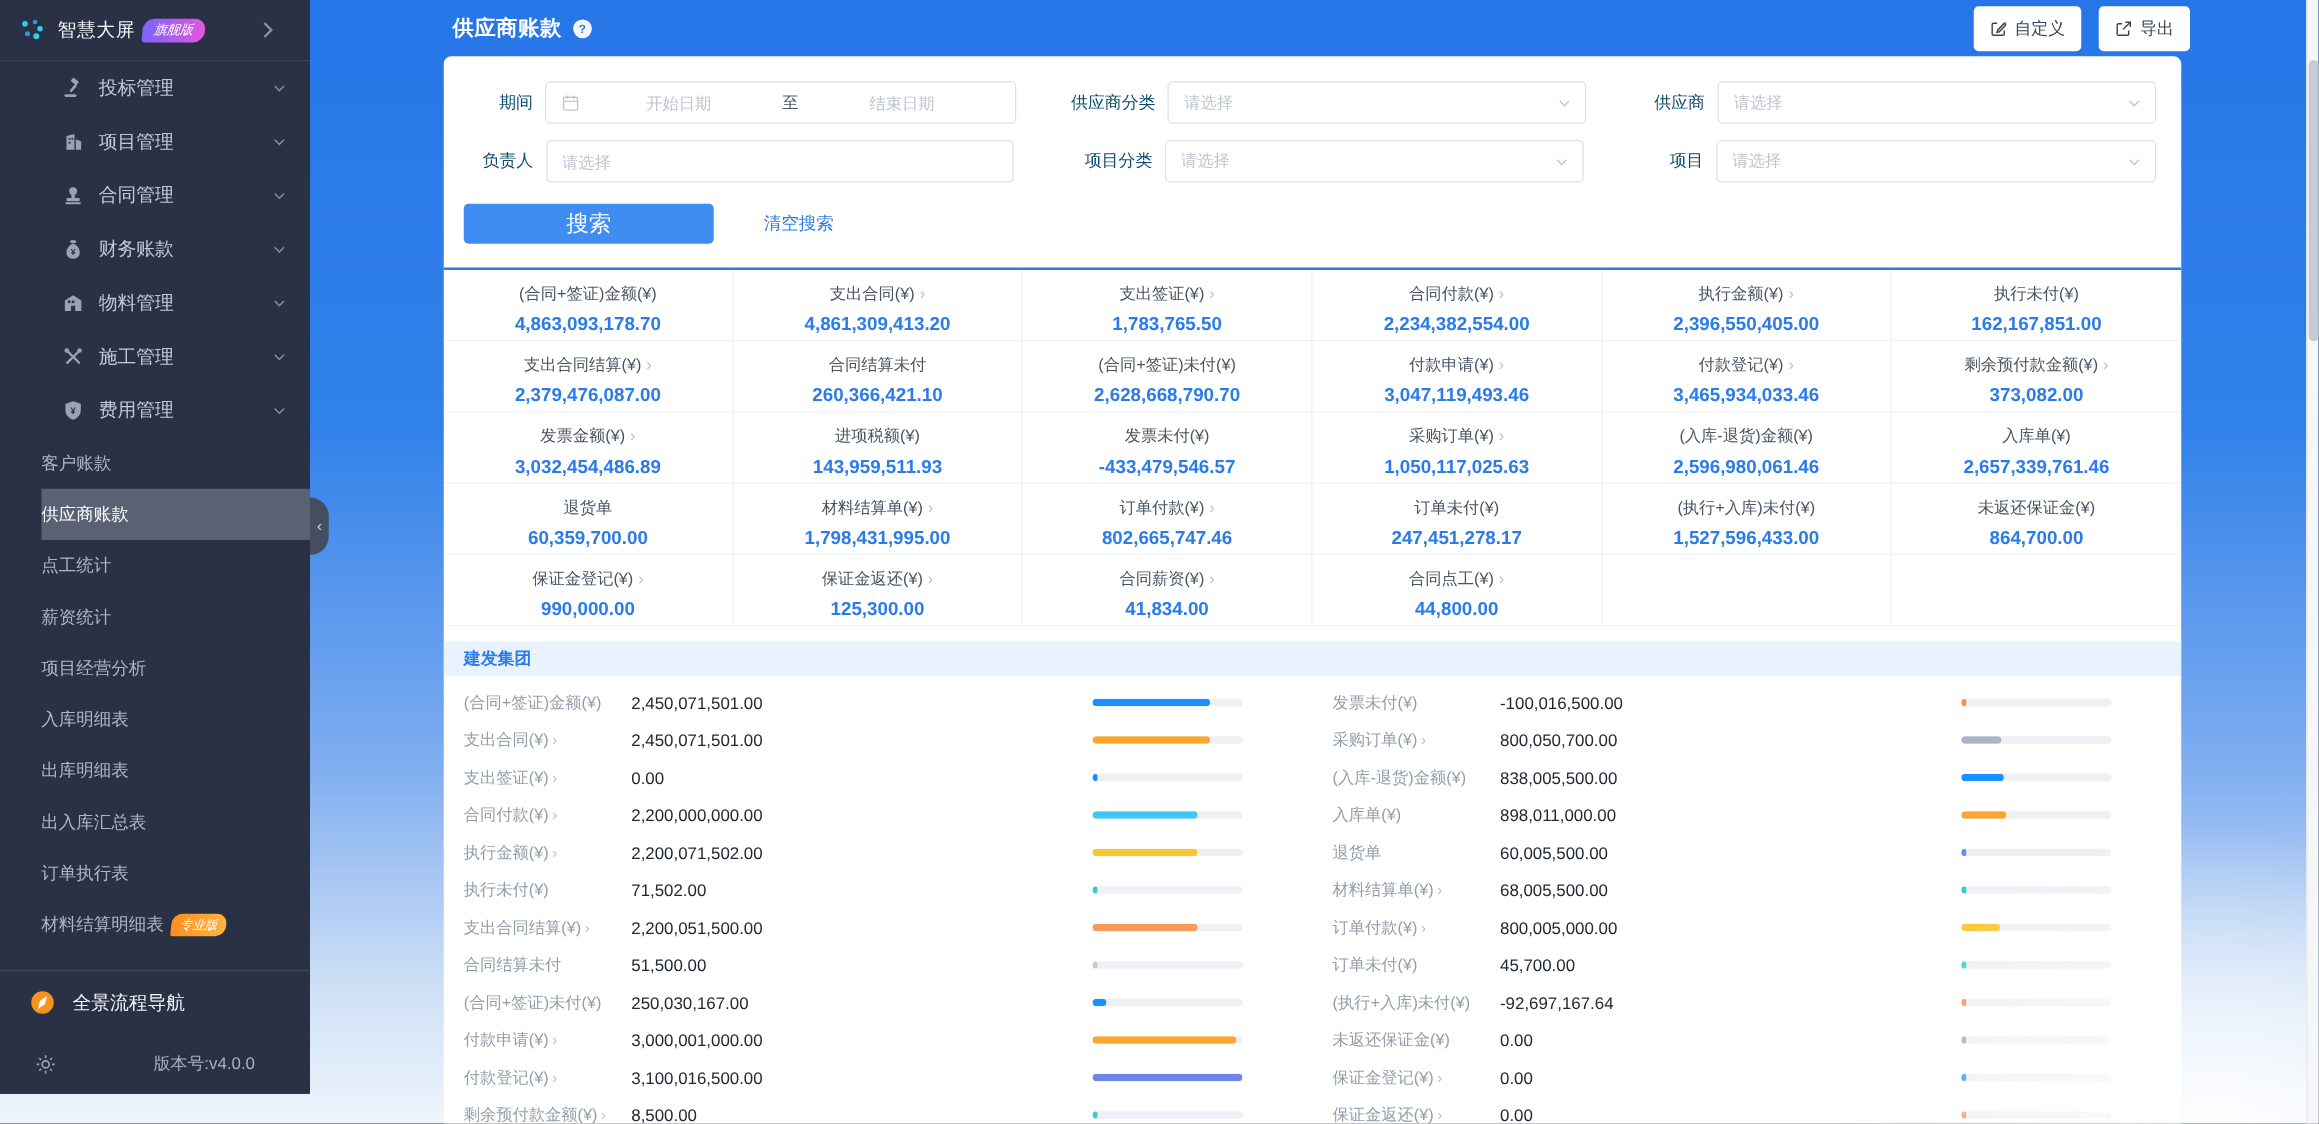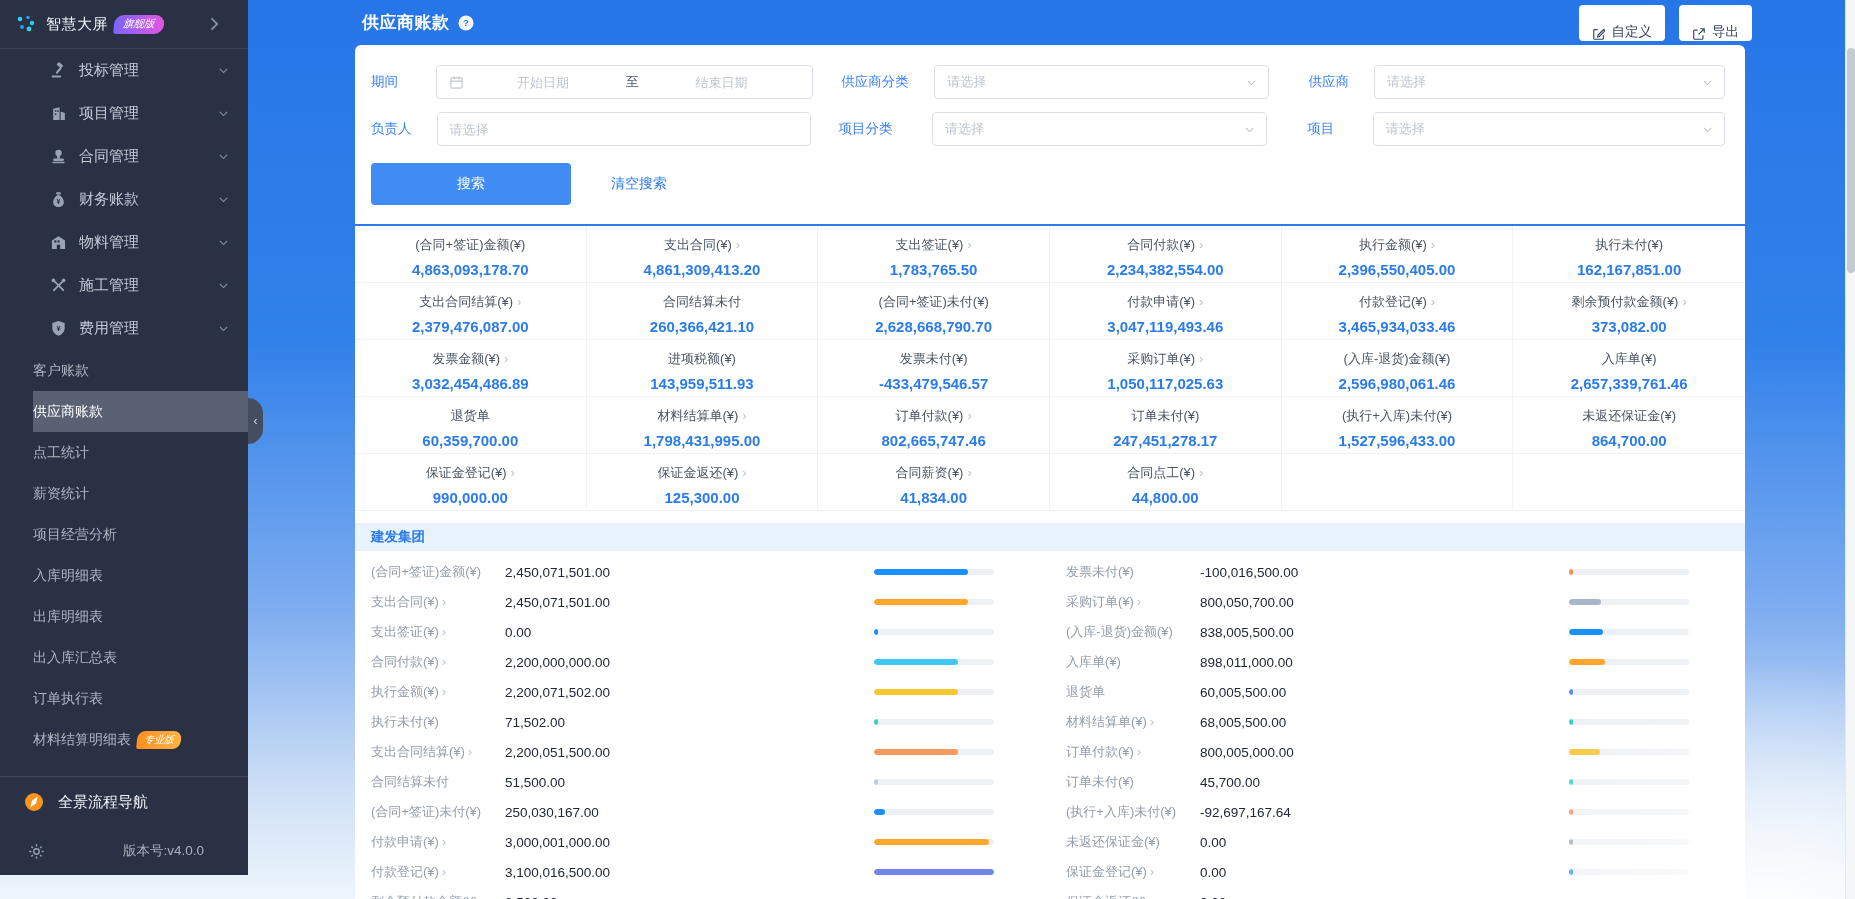--- a/index.html
+++ b/index.html
@@ -37,46 +37,46 @@
   .collapse-tab { position:absolute; left:248px; top:398px; width:15px; height:46px; background:#454e61;
     border-radius:0 23px 23px 0; color:#d6dbe3; display:flex; align-items:center; justify-content:center;
     font-size:12px; cursor:pointer; z-index:4; }
 
   
   .main { flex:1; position:relative; }
   .topbar { height:45px; display:flex; align-items:center; padding:0 103px 0 114px; }
   .page-title { font-size:17px; font-weight:bold; color:#ffffff; letter-spacing:.5px; }
   .help-icon { width:16px; height:16px; margin-left:8px; cursor:pointer; }
   .top-actions { margin-left:auto; display:flex; gap:14px; }
-  .top-btn { display:flex; align-items:flex-end; gap:6px; height:36px; padding:0 13px; background:#ffffff;
+  .top-btn { display:flex; align-items:center; gap:6px; height:36px; padding:0 13px; background:#ffffff;
     border:none; border-radius:4px; font-size:13.5px; color:#39445a; cursor:pointer; font-family:inherit; }
   .top-btn .icon { width:14px; height:14px; }
 
   .panel { margin-left:107px; width:1390px; height:854px; background:#ffffff; border-radius:6px 6px 0 0; overflow:hidden; }
 
   
   .filters { padding:20px 20px 0 16px; }
   .f-row { display:flex; align-items:center; margin-bottom:13px; }
-  .f-label { font-size:13.5px; color:#3b82f6; margin-right:10px; white-space:nowrap; }
+  .f-label { font-size:13.5px; color:#0c4a6e; text-align:right; margin-right:10px; white-space:nowrap; }
   .w1{ width:56px; } .w2{ width:84px; margin-left:28px; } .w3{ width:56px; margin-left:40px; }
   .box { height:34px; border:1px solid #dcdfe6; border-radius:4px; background:#fff; display:flex; align-items:center; }
   .date-box { width:377px; padding:0 12px; }
   .date-box .icon { width:15px; height:15px; color:#c0c6cf; flex:0 0 15px; }
   .date-input { flex:1; border:none; outline:none; text-align:center; font-size:13px; color:#333; font-family:inherit; min-width:0; }
   .date-input::placeholder { color:#bfc5ce; }
   .date-sep { font-size:13px; color:#515a6b; padding:0 4px; }
   .plain-input { width:377px; padding:0 12px; }
   .plain-input input { flex:1; border:none; outline:none; font-size:13px; color:#333; font-family:inherit; min-width:0; }
   .plain-input input::placeholder { color:#bfc5ce; }
   .sel { padding:0 10px 0 12px; cursor:pointer; }
   .sel-2 { width:338px; } .sel-3 { width:355px; }
   .sel-placeholder { flex:1; font-size:13px; color:#bfc5ce; }
   .sel-chevron { width:13px; height:13px; color:#c0c4cc; }
   .f-actions { display:flex; align-items:center; margin-top:17px; }
-  .search-btn { width:200px; height:42px; background:#3f8cf2; color:#fff; font-size:14px; border:none; border-radius:4px; cursor:pointer; font-family:inherit; }
+  .search-btn { width:200px; height:32px; background:#3f8cf2; color:#fff; font-size:18px; border:none; border-radius:4px; cursor:pointer; font-family:inherit; }
   .clear-link { margin-left:40px; font-size:14px; color:#2b7ce9; cursor:pointer; }
 
   
   .stats-grid { margin-top:19px; display:grid; grid-template-columns:repeat(6,1fr); border-top:2px solid #2b7ce9; }
   .s-cell { height:57px; border-right:1px solid #f0f2f6; border-bottom:1px solid #f0f2f6; text-align:center; padding-top:10px; }
   .s-cell:nth-child(6n) { border-right:none; }
   .s-label { font-size:13px; color:#4a5362; white-space:nowrap; }
   .s-arrow { color:#b9c1cd; margin-left:4px; font-size:13px; }
   .s-value { margin-top:7px; font-size:15px; font-weight:bold; color:#2b7ce9; }
 

